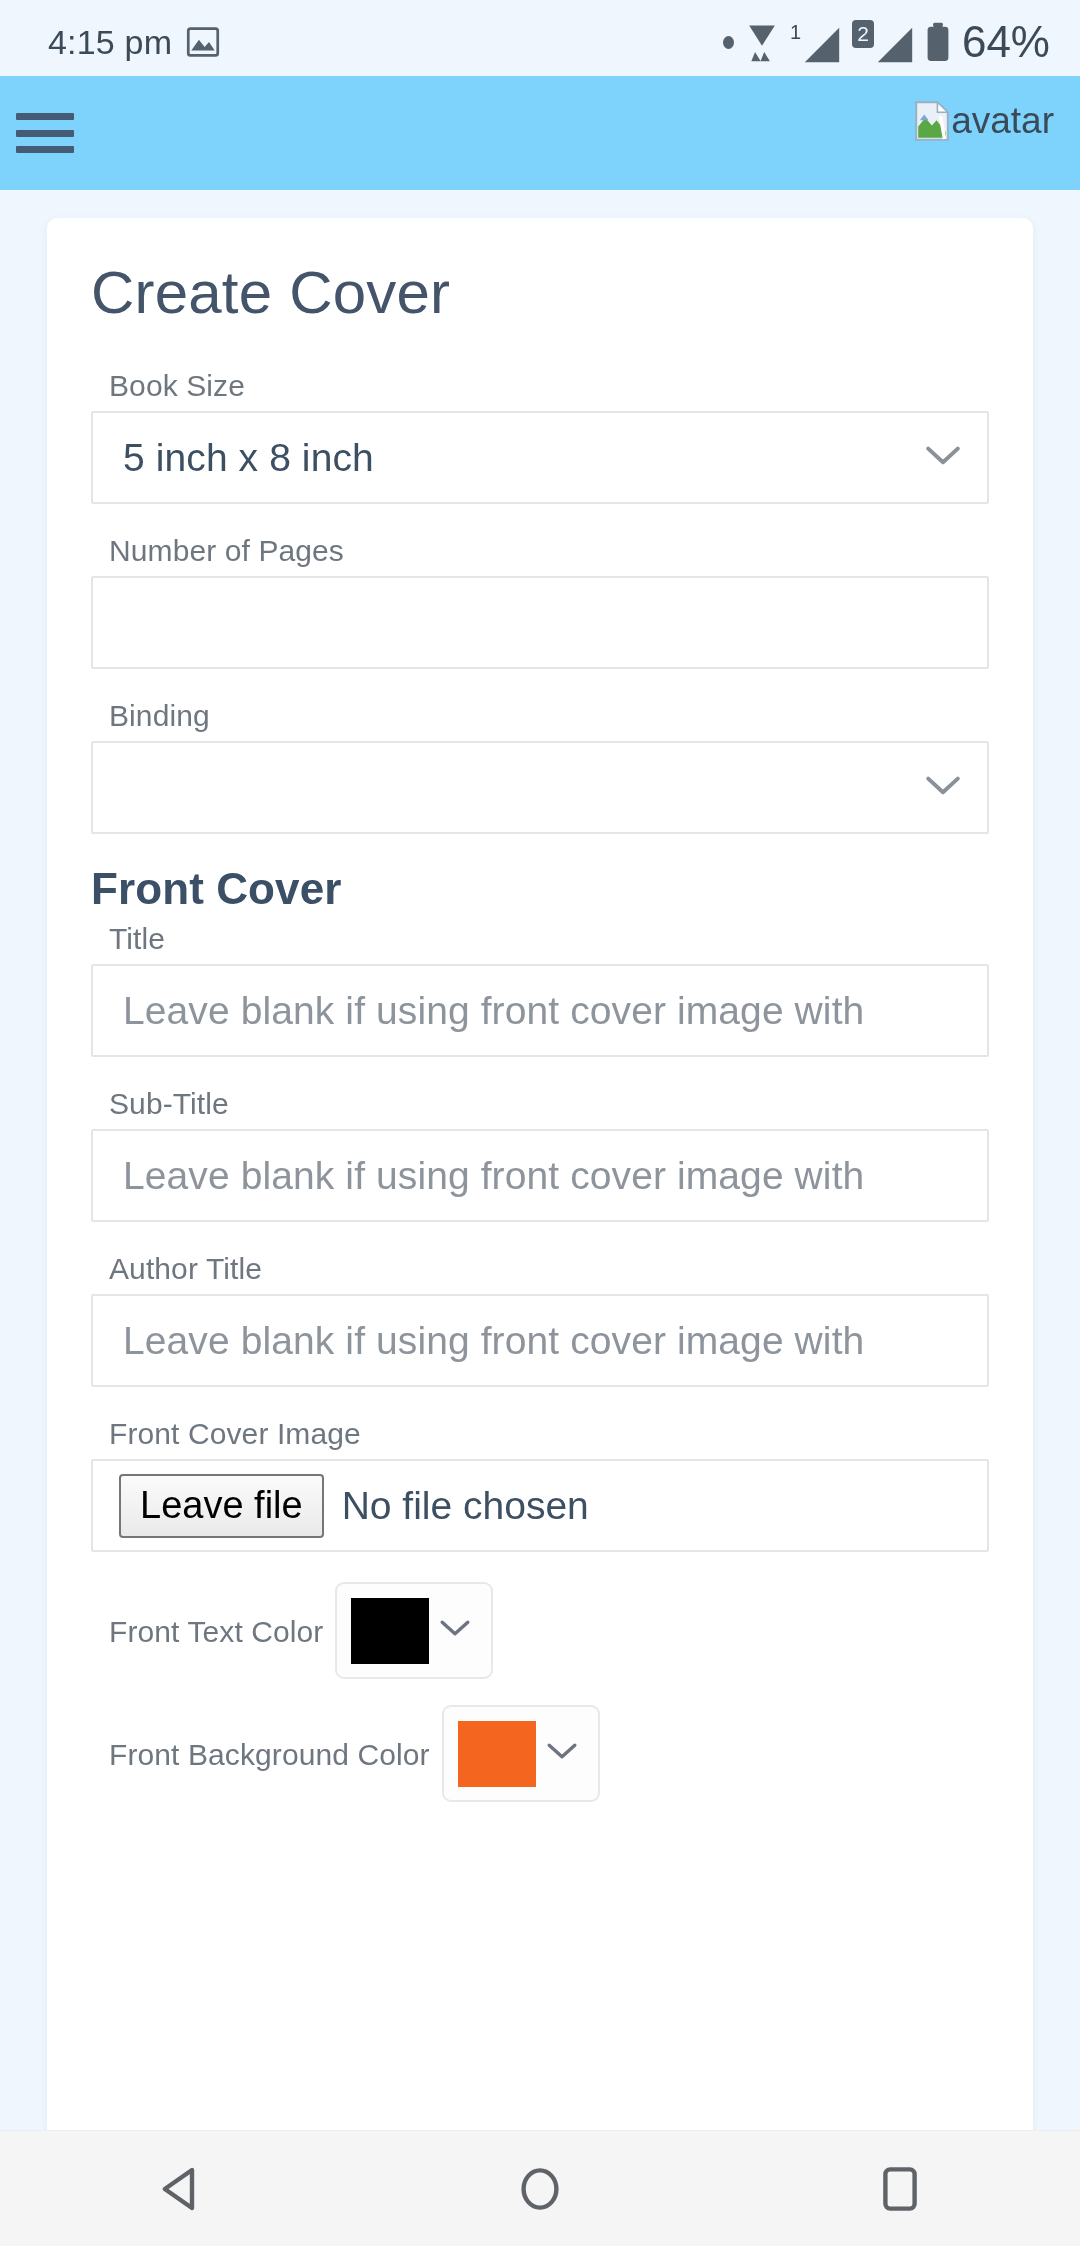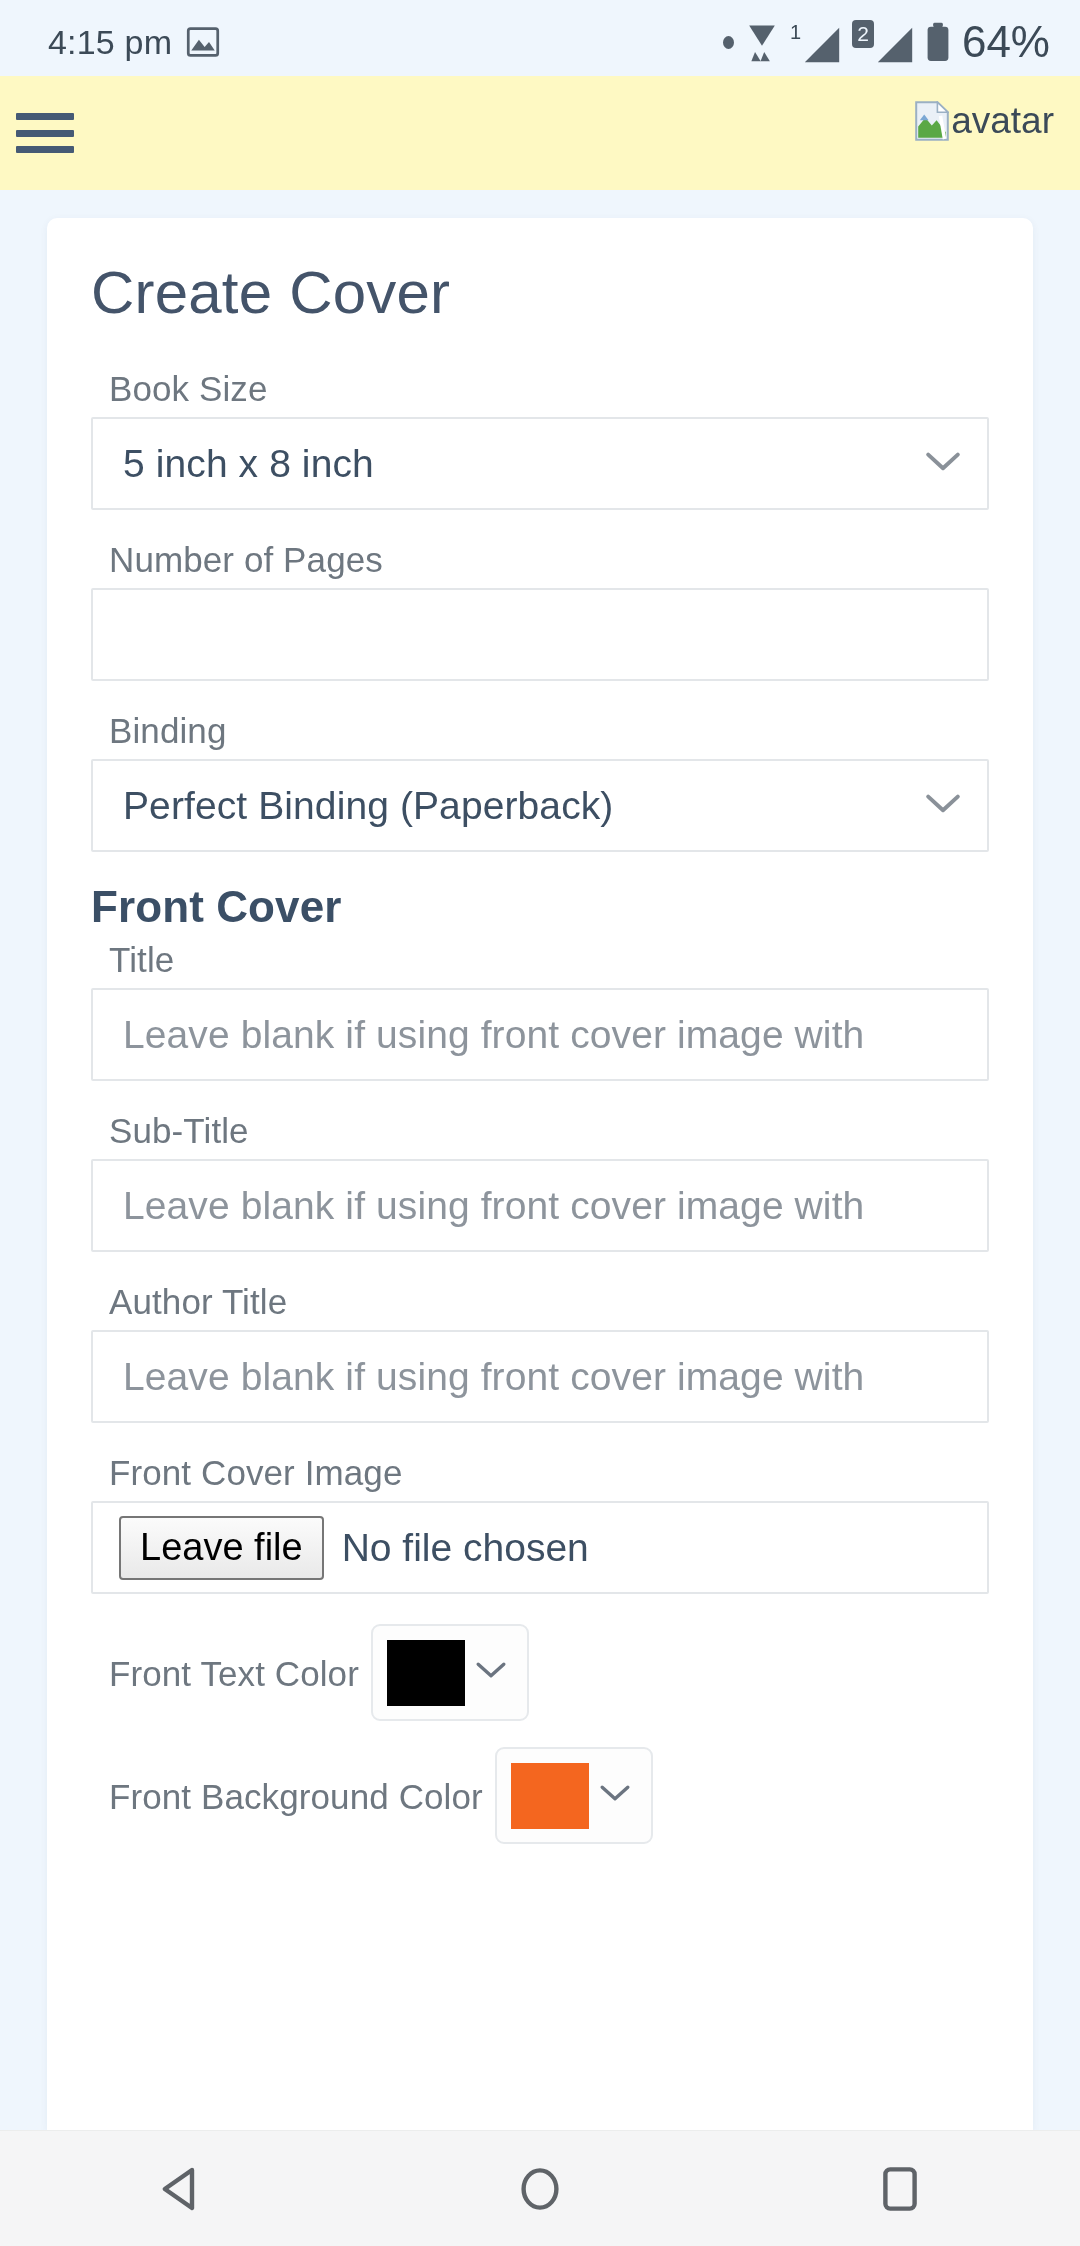--- a/index.html
+++ b/index.html
@@ -27,21 +27,21 @@
   .sb-left { display: flex; align-items: center; gap: 14px; }
   .sb-clock { font-size: 34px; color: #3c4a57; letter-spacing: .2px; }
   .sb-right { margin-left: auto; display: flex; align-items: center; gap: 9px; }
   .sb-dot { width: 11px; height: 13px; border-radius: 50%; background: #55616d; }
   .sb-batt-text { font-size: 44px; color: #3c4a57; margin-left: 2px; }
   .icn { display: block; }
 
   
   .appbar {
     height: 114px; flex: 0 0 114px;
-    background: #fef9c3;
+    background: #7dd3fc;
     display: flex; align-items: center;
     padding: 0 26px 0 16px;
     position: relative;
   }
   .hamburger {
     width: 58px; height: 46px;
     display: flex; flex-direction: column; justify-content: space-between;
     padding: 3px 0;
     cursor: pointer;
   }
@@ -84,21 +84,21 @@
   }
   h2.section-title {
     font-size: 44px; font-weight: 700;
     color: #3b4f66; letter-spacing: .1px;
     margin: 16px 0 8px 0;
   }
 
   .field { margin-bottom: 30px; }
   .field-label {
     display: block;
-    font-size: 35px; font-weight: 400;
+    font-size: 30px; font-weight: 400;
     color: #6e7780;
     margin: 0 0 8px 18px;
     letter-spacing: .1px;
   }
 
   .control {
     position: relative;
     height: 93px;
     border: 2px solid #e3e6e9;
     border-radius: 2px;
@@ -254,21 +254,20 @@
         <div class="field">
           <span class="field-label">Number of Pages</span>
           <div class="control">
             <span class="control-value"></span>
           </div>
         </div>
 
         <div class="field">
           <span class="field-label">Binding</span>
           <div class="control select">
-            <span class="control-value">Perfect Binding (Paperback)</span>
             <span class="chev">
               <svg width="36" height="22" viewBox="0 0 18 11" fill="none">
                 <path d="M1.6 1.8 L9 8.6 L16.4 1.8" stroke="#8a9199" stroke-width="2" stroke-linecap="round" stroke-linejoin="round"></path>
               </svg>
             </span>
           </div>
         </div>
 
         <h2 class="section-title">Front Cover</h2>
 

